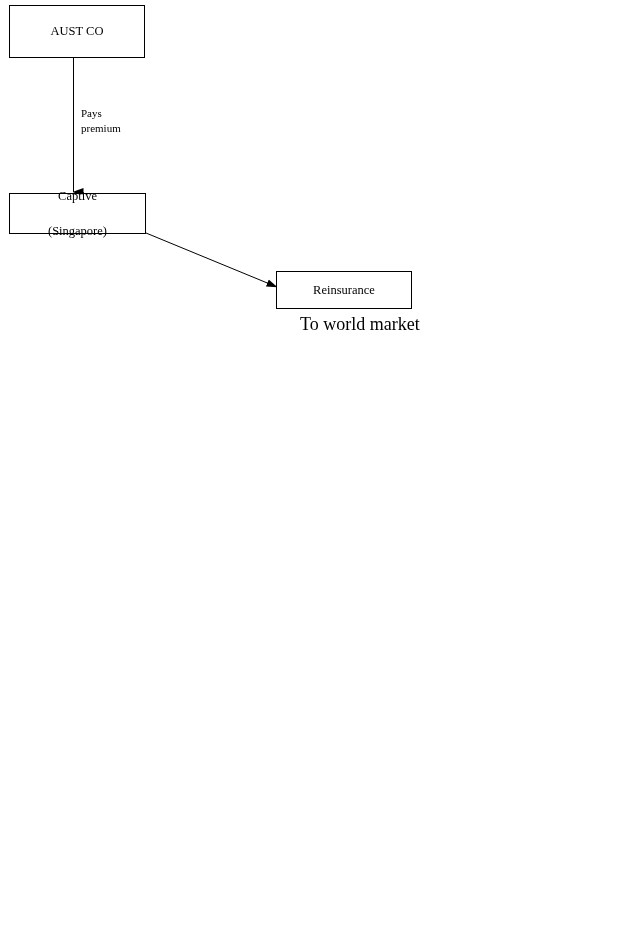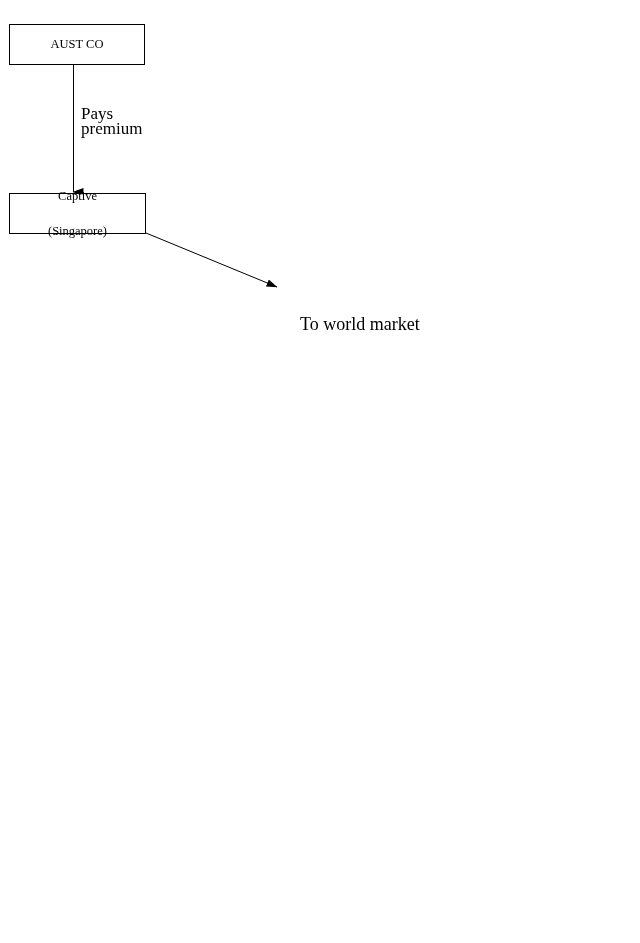--- a/index.html
+++ b/index.html
@@ -34,21 +34,21 @@
     line-height: 15px;
     font-size: 12.5px;
     white-space: nowrap;
   }
   .node-line {
     display: block;
     text-align: center;
   }
   .edge-label {
     position: absolute;
-    font-size: 17px;
+    font-size: 11px;
     line-height: 15px;
     white-space: nowrap;
   }
   .edge-label .lbl-line { display: block; }
   .caption {
     position: absolute;
     font-size: 18px;
     line-height: 15px;
     white-space: nowrap;
     text-align: center;
@@ -75,29 +75,32 @@
       <marker id="arrowhead-diag" markerWidth="11" markerHeight="9" refX="10.5" refY="4.5" orient="auto" markerUnits="userSpaceOnUse">
         <polygon points="11,4.5 0,0.6 0,8.4" fill="#000000"></polygon>
       </marker>
     </defs>
 
     <line x1="73.5" y1="46" x2="73.5" y2="192" stroke="#000000" stroke-width="1" marker-end="url(#arrowhead-down)"></line>
 
     <line x1="146" y1="233" x2="277" y2="287" stroke="#000000" stroke-width="1" marker-end="url(#arrowhead-diag)"></line>
   </svg>
 
-  <div class="node-box" style="left:9px; top:5px; width:136px; height:41px;margin-top:19px;">
+  <div class="node-box" style="left:9px; top:5px; width:136px; height:53px;">
     <span class="node-line">AUST CO</span>
   </div>
 
   <div class="node-box" style="left:9px; top:193px; width:137px; height:41px;gap:20px;">
     <span class="node-line">Captive</span>
     <span class="node-line">(Singapore)</span>
   </div>
 
+  <div class="node-box" style="left:276px; top:271px; width:136px; height:38px;">
+    <span class="node-line">Reinsurance</span>
+  </div>
 
   <div class="edge-label" style="left:81px; top:106px;">
     <span class="lbl-line">Pays</span>
     <span class="lbl-line">premium</span>
   </div>
 
   <div class="caption" style="left:300px; top:317px;">To world market</div>
 
 </div>
 

